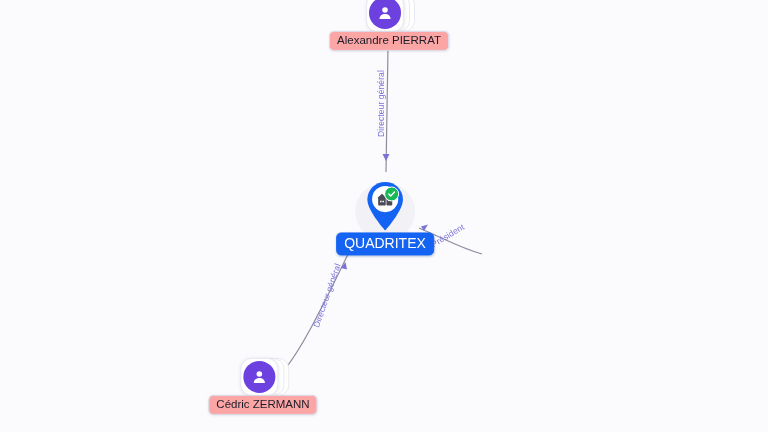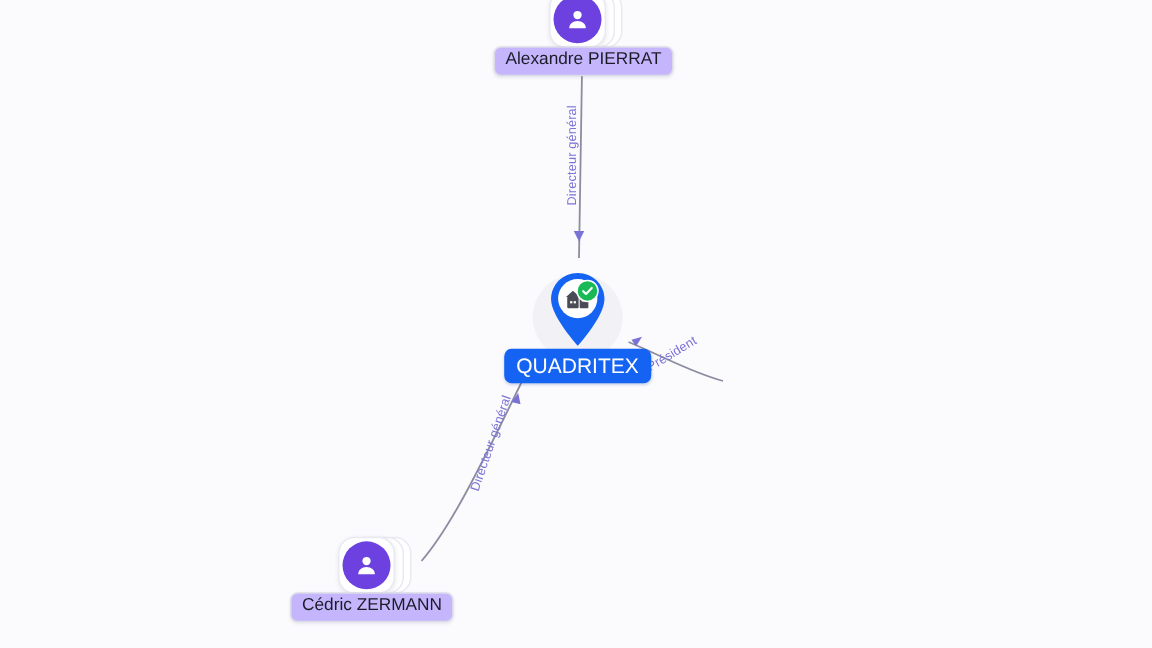--- a/index.html
+++ b/index.html
@@ -63,21 +63,21 @@
     border-radius: 50%;
     background: #6d41e0;
     display: flex;
     align-items: center;
     justify-content: center;
   }
   .avatar svg { display: block; }
   .name-pill {
     margin-top: -4px;
     position: relative;
-    background: #c4b5fd;
+    background: #fca5a5;
     border: 1px solid #dcdce8;
     border-radius: 5px;
     padding: 2px 7px 3px;
     font-size: 11.5px;
     color: #1c1c28;
     white-space: nowrap;
     box-shadow: 0 1px 2px rgba(60,60,110,.10);
     line-height: 1.15;
   }
   
@@ -174,21 +174,21 @@
         <svg width="18" height="18" viewBox="0 0 24 24" fill="#ffffff">
           <circle cx="12" cy="8.2" r="3.7"></circle>
           <path d="M4.6 20c0-4.1 3.3-6.6 7.4-6.6s7.4 2.5 7.4 6.6z"></path>
         </svg>
       </div>
     </div>
     <div class="name-pill">Alexandre PIERRAT</div>
   </div>
 
 
-  <div class="node" style="left:248px; top:386px;">
+  <div class="node" style="left:263px; top:386px;">
     <div class="person-stack">
       <div class="card c3"></div>
       <div class="card c2"></div>
       <div class="card c1"></div>
       <div class="avatar">
         <svg width="18" height="18" viewBox="0 0 24 24" fill="#ffffff">
           <circle cx="12" cy="8.2" r="3.7"></circle>
           <path d="M4.6 20c0-4.1 3.3-6.6 7.4-6.6s7.4 2.5 7.4 6.6z"></path>
         </svg>
       </div>

